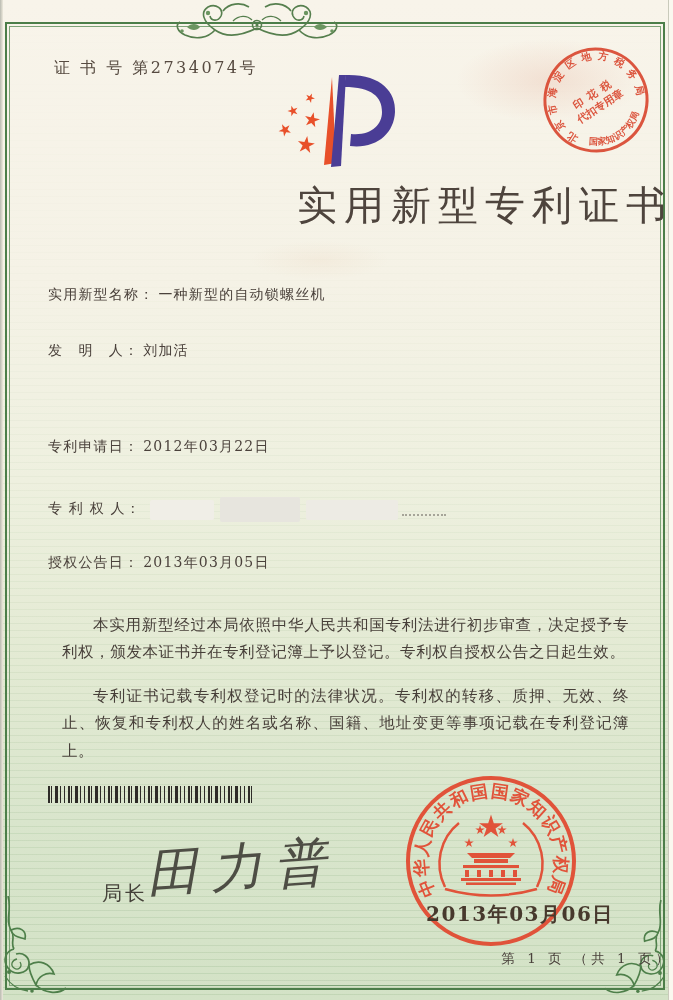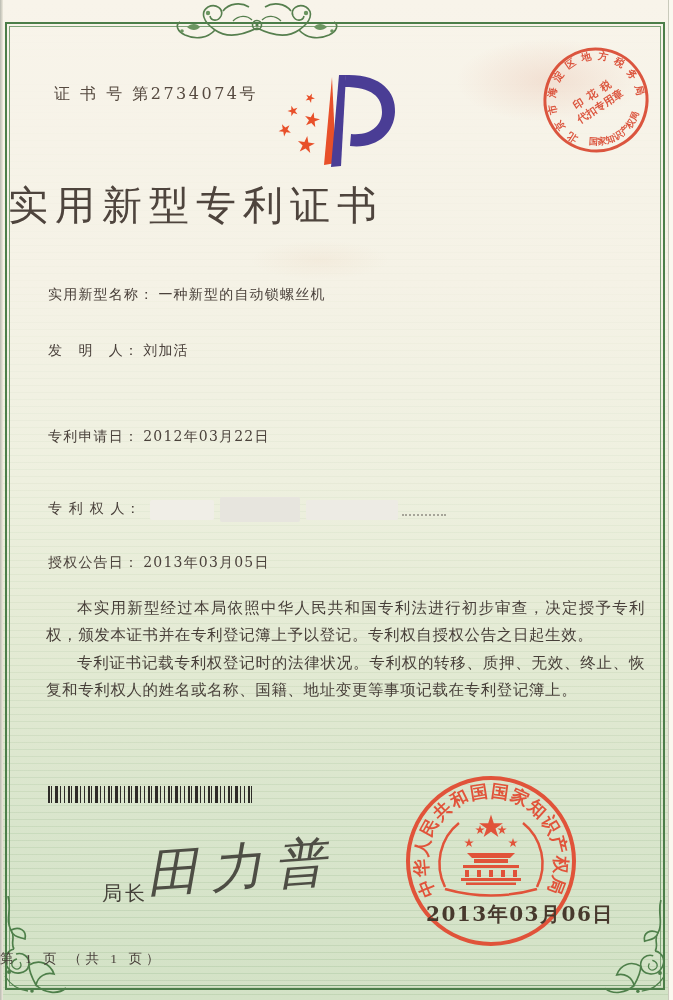--- a/index.html
+++ b/index.html
@@ -22,58 +22,58 @@
     position:absolute; left:5px; top:22px; right:8px; bottom:10px;
     border:2px solid #4c7e49; pointer-events:none;
   }
   .frame::after {
     content:""; position:absolute; inset:2px;
     border:1px solid #7da377;
   }
   .edge-right { position:absolute; right:0; top:0; width:5px; height:100%; background:#faf8ef; border-left:1px solid #c9cabb; }
   .edge-left  { position:absolute; left:0; top:0; width:3px; height:100%; background:linear-gradient(90deg,#b9bab0,#eeeadd); }
 
-  .cert-no { position:absolute; left:54px; top:58px; font-size:16px; letter-spacing:2.5px; color:#564a40;margin-top:26px; }
-  .title   { position:absolute; left:0; top:178px; width:100%; text-align:left; padding-left:8px;
+  .cert-no { position:absolute; left:54px; top:58px; font-size:16px; letter-spacing:2.5px; color:#564a40; }
+  .title   { position:absolute; left:0; top:178px; width:100%; text-align:right; padding-left:8px;
              font-size:40px; letter-spacing:7px; font-weight:500; color:#4e443d; }
 
   .field { position:absolute; left:48px; font-size:14px; letter-spacing:1.2px; white-space:nowrap; color:#4a413b; }
   .field .val { margin-left:4px; }
 
   .redaction { position:absolute; left:150px; top:496px; width:300px; height:28px; }
   .redaction .blk { position:absolute; border-radius:2px; }
   .redaction .b1 { left:0;   top:4px; width:64px; height:20px; background:#f0eee7; }
   .redaction .b2 { left:70px; top:1px; width:80px; height:25px; background:#e7e5de; }
   .redaction .b3 { left:156px; top:4px; width:92px; height:20px; background:#edebe4; }
   .redaction .trace { position:absolute; left:252px; top:18px; width:44px; border-bottom:2px dotted rgba(110,104,96,.55); }
 
   .paras { position:absolute; left:46px; top:596px; width:599px; font-size:15.5px;
            line-height:27.4px; text-align:justify; color:#473f39; letter-spacing:.6px; }
-  .paras p { margin:0; text-indent:2em;font-family:Liberation Mono, monospace; }
+  .paras p { margin:16px; text-indent:2em; }
 
   .barcode { position:absolute; left:48px; top:786px; width:204px; height:17px;
     background:repeating-linear-gradient(90deg,
       #2e2c28 0 2px, transparent 2px 3px,
       #2e2c28 3px 4px, transparent 4px 7px,
       #2e2c28 7px 10px, transparent 10px 12px,
       #2e2c28 12px 13px, transparent 13px 16px,
       #2e2c28 16px 17px, transparent 17px 20px);
   }
 
   .sig-title { position:absolute; left:102px; top:880px; font-size:20px; letter-spacing:3px; color:#45423a; }
   .sig-name  { position:absolute; left:146px; top:833px; font-size:52px; font-style:italic; font-weight:500;
                letter-spacing:12px; color:#3c3a33; transform:rotate(-4deg); opacity:.88; }
 
   .seal { position:absolute; left:402px; top:772px; width:178px; height:178px; opacity:.92; }
   .seal-date { position:absolute; left:426px; top:901px; font-size:20px; letter-spacing:1.5px;
                font-weight:600; color:#47392d; z-index:6; }
   .tax-stamp { position:absolute; left:540px; top:44px; width:112px; height:112px; opacity:.9; z-index:5; }
 
-  .footer { position:absolute; left:0; top:950px; width:100%; text-align:left;
-            font-size:13.5px; letter-spacing:4px; color:#4a423c;font-family:Liberation Serif, serif; }
+  .footer { position:absolute; left:0; top:950px; width:100%; text-align:right;
+            font-size:13.5px; letter-spacing:4px; color:#4a423c; }
 
   .crest { position:absolute; left:167px; top:1px; width:180px; height:46px; }
   .corner-bl { position:absolute; left:2px; top:896px; width:66px; height:100px; }
   .corner-br { position:absolute; left:602px; top:900px; width:66px; height:96px; transform:scaleX(-1); }
   svg { display:block; }
 </style>
 </head>
 <body>
 
 <div id="paper">
@@ -163,21 +163,21 @@
   </svg>
 
   <div class="title">实用新型专利证书</div>
 
   <div class="field" style="top:286px">
     <span>实用新型名称：</span><span class="val">一种新型的自动锁螺丝机</span>
   </div>
   <div class="field" style="top:342px">
     <span>发　明　人：</span><span class="val">刘加活</span>
   </div>
-  <div class="field" style="top:428px">
+  <div class="field" style="top:438px">
     <span>专利申请日：</span><span class="val">2012年03月22日</span>
   </div>
   <div class="field" style="top:500px">
     <span>专 利 权 人：</span><span class="val"></span>
   </div>
   <div class="redaction">
     <span class="blk b1"></span>
     <span class="blk b2"></span>
     <span class="blk b3"></span>
     <span class="trace"></span>

